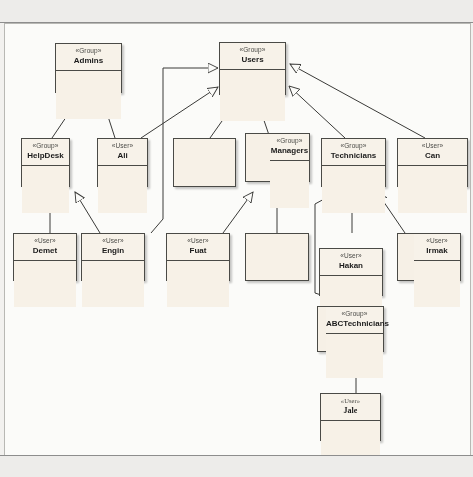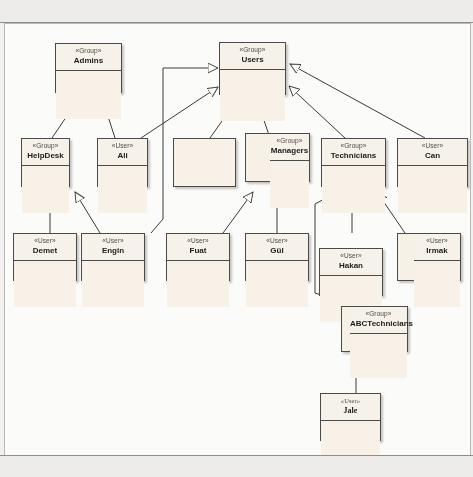--- a/index.html
+++ b/index.html
@@ -208,44 +208,40 @@
 
     <div class="node" style="left:161px; top:209px; width:64px; height:48px;">
       <div class="hdr">
         <span class="ster">«User»</span>
         <span class="nm">Fuat</span>
       </div>
       <div class="body"></div>
     </div>
 
     <div class="node" style="left:240px; top:209px; width:64px; height:48px;">
-      <div class="hdr">
-        <span class="ster">«User»</span>
-        <span class="nm">Gül</span>
-      </div>
       <div class="body"></div>
     </div>
 
     <div class="node" style="left:314px; top:224px; width:64px; height:48px;">
       <div class="hdr">
         <span class="ster">«User»</span>
         <span class="nm">Hakan</span>
       </div>
       <div class="body"></div>
     </div>
 
     <div class="node" style="left:392px; top:209px; width:64px; height:48px;padding-left:16px;">
       <div class="hdr">
         <span class="ster">«User»</span>
         <span class="nm">Irmak</span>
       </div>
       <div class="body"></div>
     </div>
 
-    <div class="node" style="left:336px; top:282px; width:67px; height:46px;padding-left:8px;">
+    <div class="node" style="left:312px; top:282px; width:67px; height:46px;padding-left:8px;">
       <div class="hdr">
         <span class="ster">«Group»</span>
         <span class="nm">ABCTechnicians</span>
       </div>
       <div class="body"></div>
     </div>
 
     <div class="node" style="left:315px; top:369px; width:61px; height:48px;font-family:Liberation Serif, serif;">
       <div class="hdr">
         <span class="ster">«User»</span>

